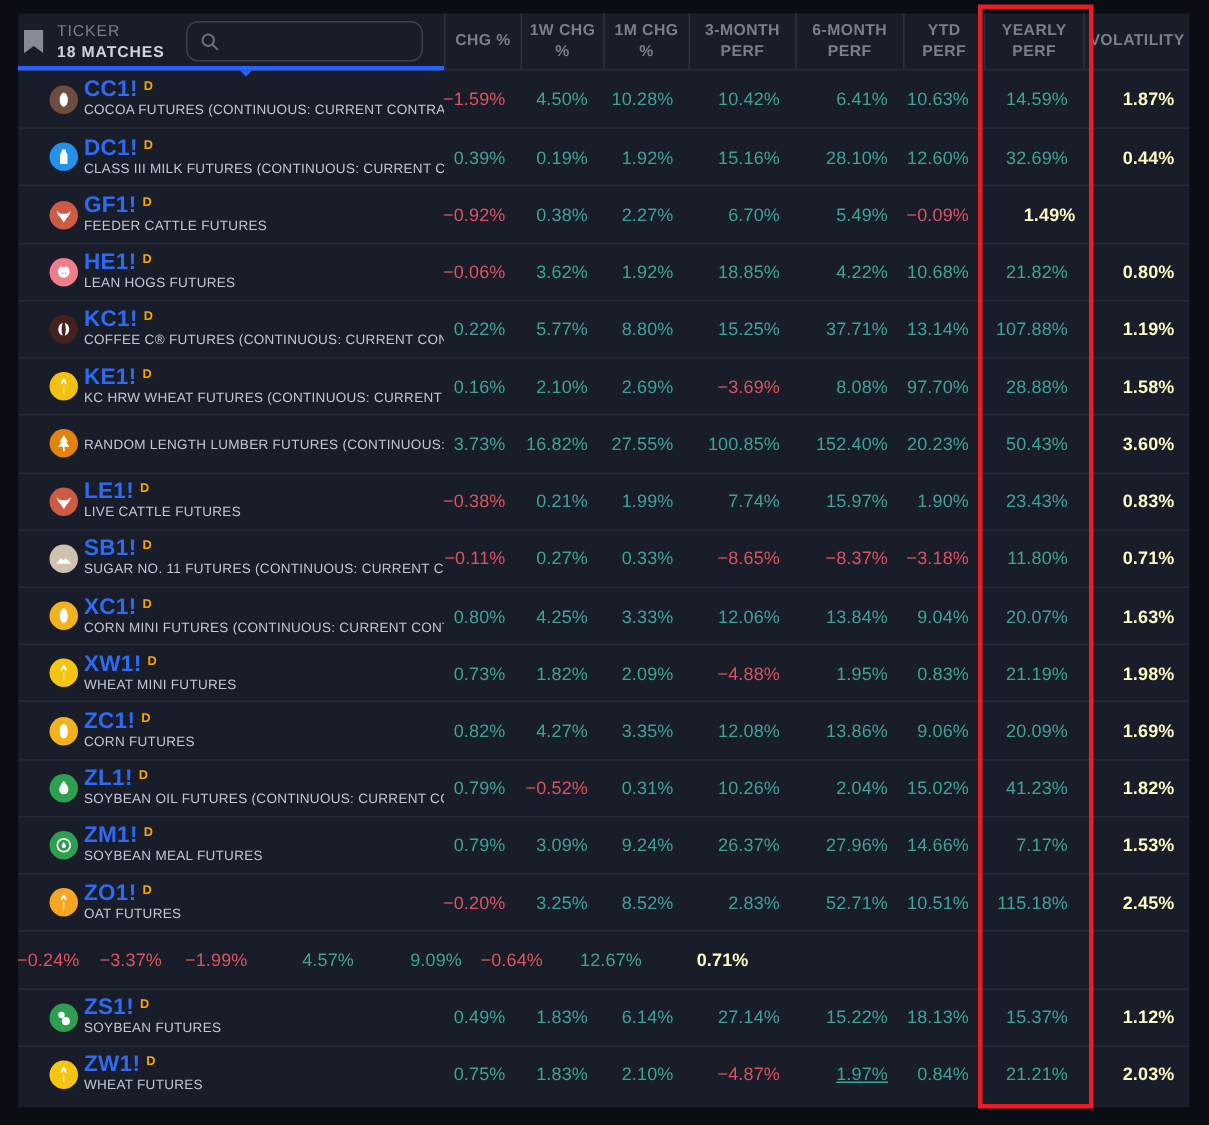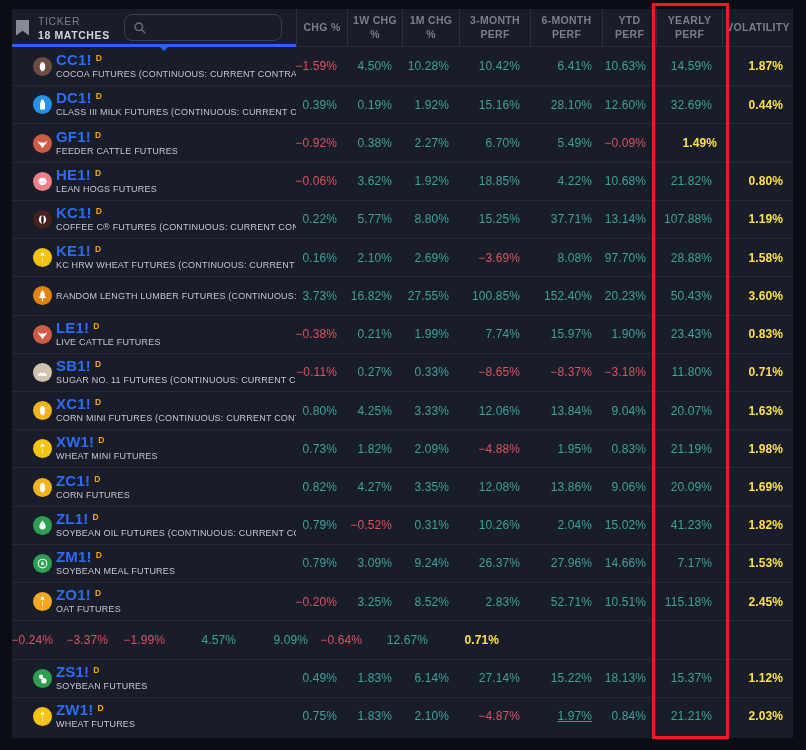--- a/index.html
+++ b/index.html
@@ -30,21 +30,21 @@
   .cicon{width:19px;height:19px;border-radius:50%;flex:0 0 auto;display:flex;align-items:center;justify-content:center;}
   .cicon svg{display:block;}
   .tinfo{margin-left:4px;min-width:0;display:flex;flex-direction:column;justify-content:center;gap:1px;}
   .tline{line-height:12px;white-space:nowrap;}
   .sym{color:var(--blue);font-size:15px;font-weight:bold;letter-spacing:.2px;cursor:pointer;}
   .badge{color:var(--orange);font-size:8.5px;font-weight:bold;margin-left:4px;position:relative;top:-4px;}
   .desc{font-size:9px;color:#c3c7d0;letter-spacing:.2px;white-space:nowrap;overflow:hidden;max-width:240px;line-height:10px;}
   .val{display:flex;align-items:center;justify-content:flex-end;padding-right:10px;font-size:12px;letter-spacing:.1px;}
   .pos{color:var(--pos);}
   .neg{color:var(--neg);}
-  .vol{color:#fde047;font-weight:bold;}
+  .vol{color:#fef9c3;font-weight:bold;}
 
   
   .redbox{position:absolute;left:652px;top:3px;width:77px;height:736px;border:3px solid var(--hl);z-index:5;pointer-events:none;}
 </style>
 </head>
 <body>
 
 <div class="page">
   <div class="panel">
     <div class="header">

